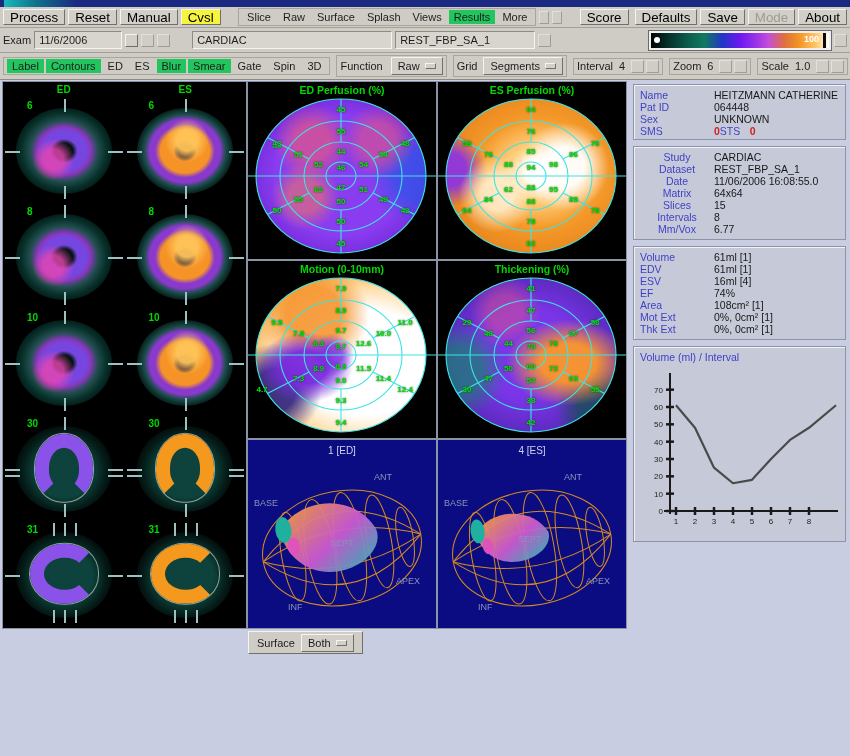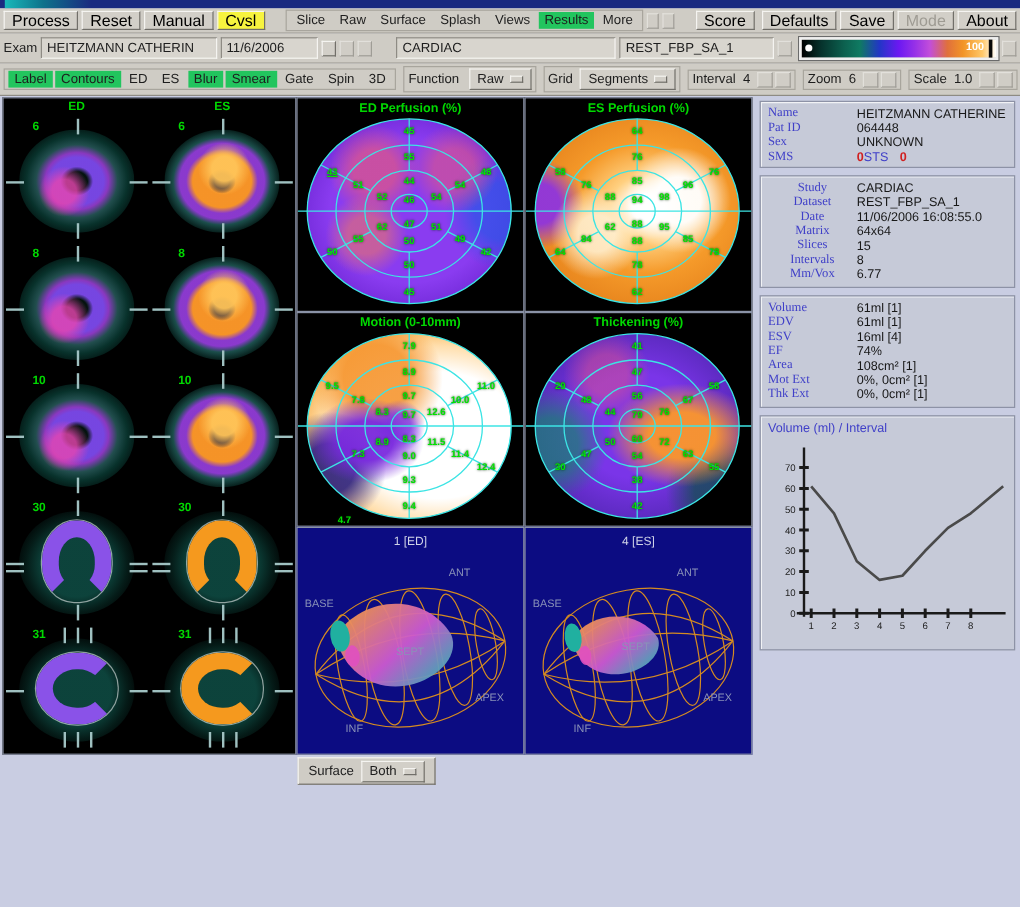--- a/index.html
+++ b/index.html
@@ -118,21 +118,21 @@
   #surface-bar{position:absolute;left:248px;top:631px;height:21px;display:flex;align-items:center;gap:6px;
         background:#cfccc5;border:1px solid;border-color:#f5f4f1 #716f69 #716f69 #f5f4f1;padding:0 8px;}
   
   .ibox{position:absolute;left:633px;width:213px;background:#c6cad8;border:1px solid #8d92a6;
         box-shadow:inset 1px 1px 0 rgba(255,255,255,.75);padding:4px 6px;box-sizing:border-box;}
   #box-patient{top:84px;height:56px;}
   #box-study{top:146px;height:94px;text-align:center;}
   #box-results{top:246px;height:94px;}
   #box-chart{top:346px;height:196px;}
   .irow{display:flex;line-height:12px;font-size:10.5px;}
-  .ilbl{width:74px;flex:none;color:#4040c8;font-family:Liberation Serif, serif;}
+  .ilbl{width:74px;flex:none;color:#4040c8;}
   .ival{color:#181818;white-space:pre;}
   .ival.red{color:#d02020;font-weight:bold;}
   .sts-l{width:30px;flex:none;color:#4040c8;}
   .chart-title{color:#4040c8;font-size:10.5px;margin-bottom:2px;}
 </style>
 </head>
 <body>
 
 <div id="app">
   <div class="titlebar">
@@ -164,21 +164,20 @@
     <span id="tb1-right" style="display:inline-flex;gap:3px;">
         <button class="btn">Defaults</button>
         <button class="btn">Save</button>
         <button class="btn dis">Mode</button>
         <button class="btn">About</button>
       </span>
   </div>
 
   <div id="toolbar2" class="tbar">
     <span>Exam</span>
-    <div class="field" style="width:150px;">HEITZMANN CATHERIN</div>
     <div class="field" style="width:78px;">11/6/2006</div>
     <span class="mini"></span>
     <span class="mini dis"></span>
     <span class="mini dis"></span>
     <span class="gap16"></span>
     <div class="field" style="width:190px;">CARDIAC</div>
     <div class="field" style="width:130px;">REST_FBP_SA_1</div>
     <span class="mini dis"></span>
     <span class="spacer"></span>
     <div class="cbar">
@@ -448,21 +447,21 @@
             <line x1="125" y1="77" x2="166.6" y2="55.5"></line>
             <line x1="61" y1="77" x2="19.4" y2="55.5"></line>
             <line x1="61" y1="111" x2="19.4" y2="132.5"></line>
             <line x1="125" y1="111" x2="166.6" y2="132.5"></line>
           </g>
         </svg></div>
   <span class="pnum" style="left: 93px; top: 27px;">7.9</span>
       <span class="pnum" style="left: 157.086px; top: 60.5px;">11.0</span>
       <span class="pnum" style="left: 157.086px; top: 127.5px;">12.4</span>
       <span class="pnum" style="left: 93px; top: 161px;">9.4</span>
-      <span class="pnum" style="left: 39px; top: 127.5px; margin-top: 44px;">4.7</span>
+      <span class="pnum" style="left: 14px; top: 127.5px;">4.7</span>
       <span class="pnum" style="left: 28.9141px; top: 60.5px;">9.5</span>
       <span class="pnum" style="left: 93px; top: 49px;">8.9</span>
       <span class="pnum" style="left: 135.435px; top: 71.5px;">10.0</span>
       <span class="pnum" style="left: 135.435px; top: 116.5px;">11.4</span>
       <span class="pnum" style="left: 93px; top: 139px;">9.3</span>
       <span class="pnum" style="left: 50.5648px; top: 116.5px;">7.3</span>
       <span class="pnum" style="left: 50.5648px; top: 71.5px;">7.8</span>
       <span class="pnum" style="left: 93px; top: 69px;">9.7</span>
       <span class="pnum" style="left: 115.517px; top: 81.5px;">12.6</span>
       <span class="pnum" style="left: 115.517px; top: 106.5px;">11.5</span>

